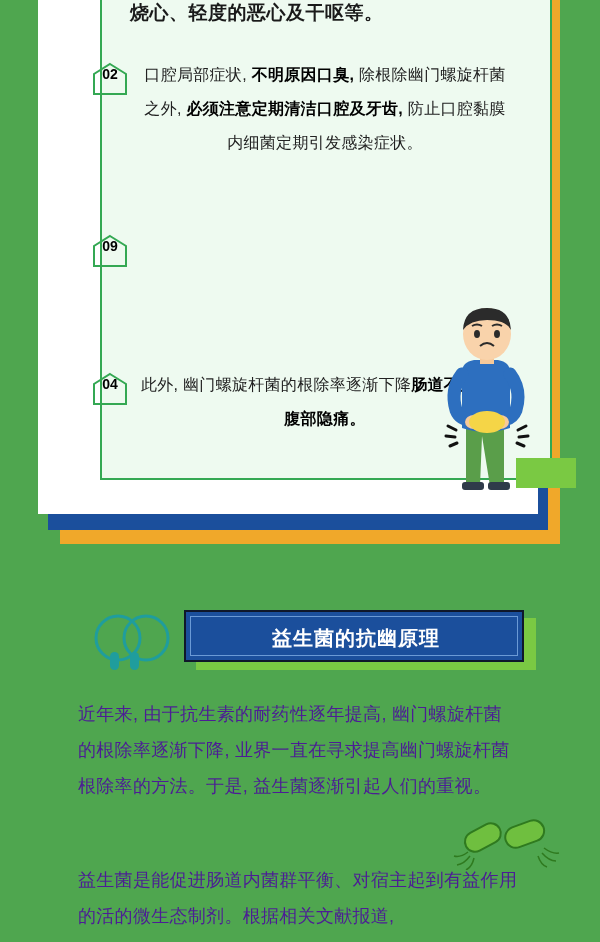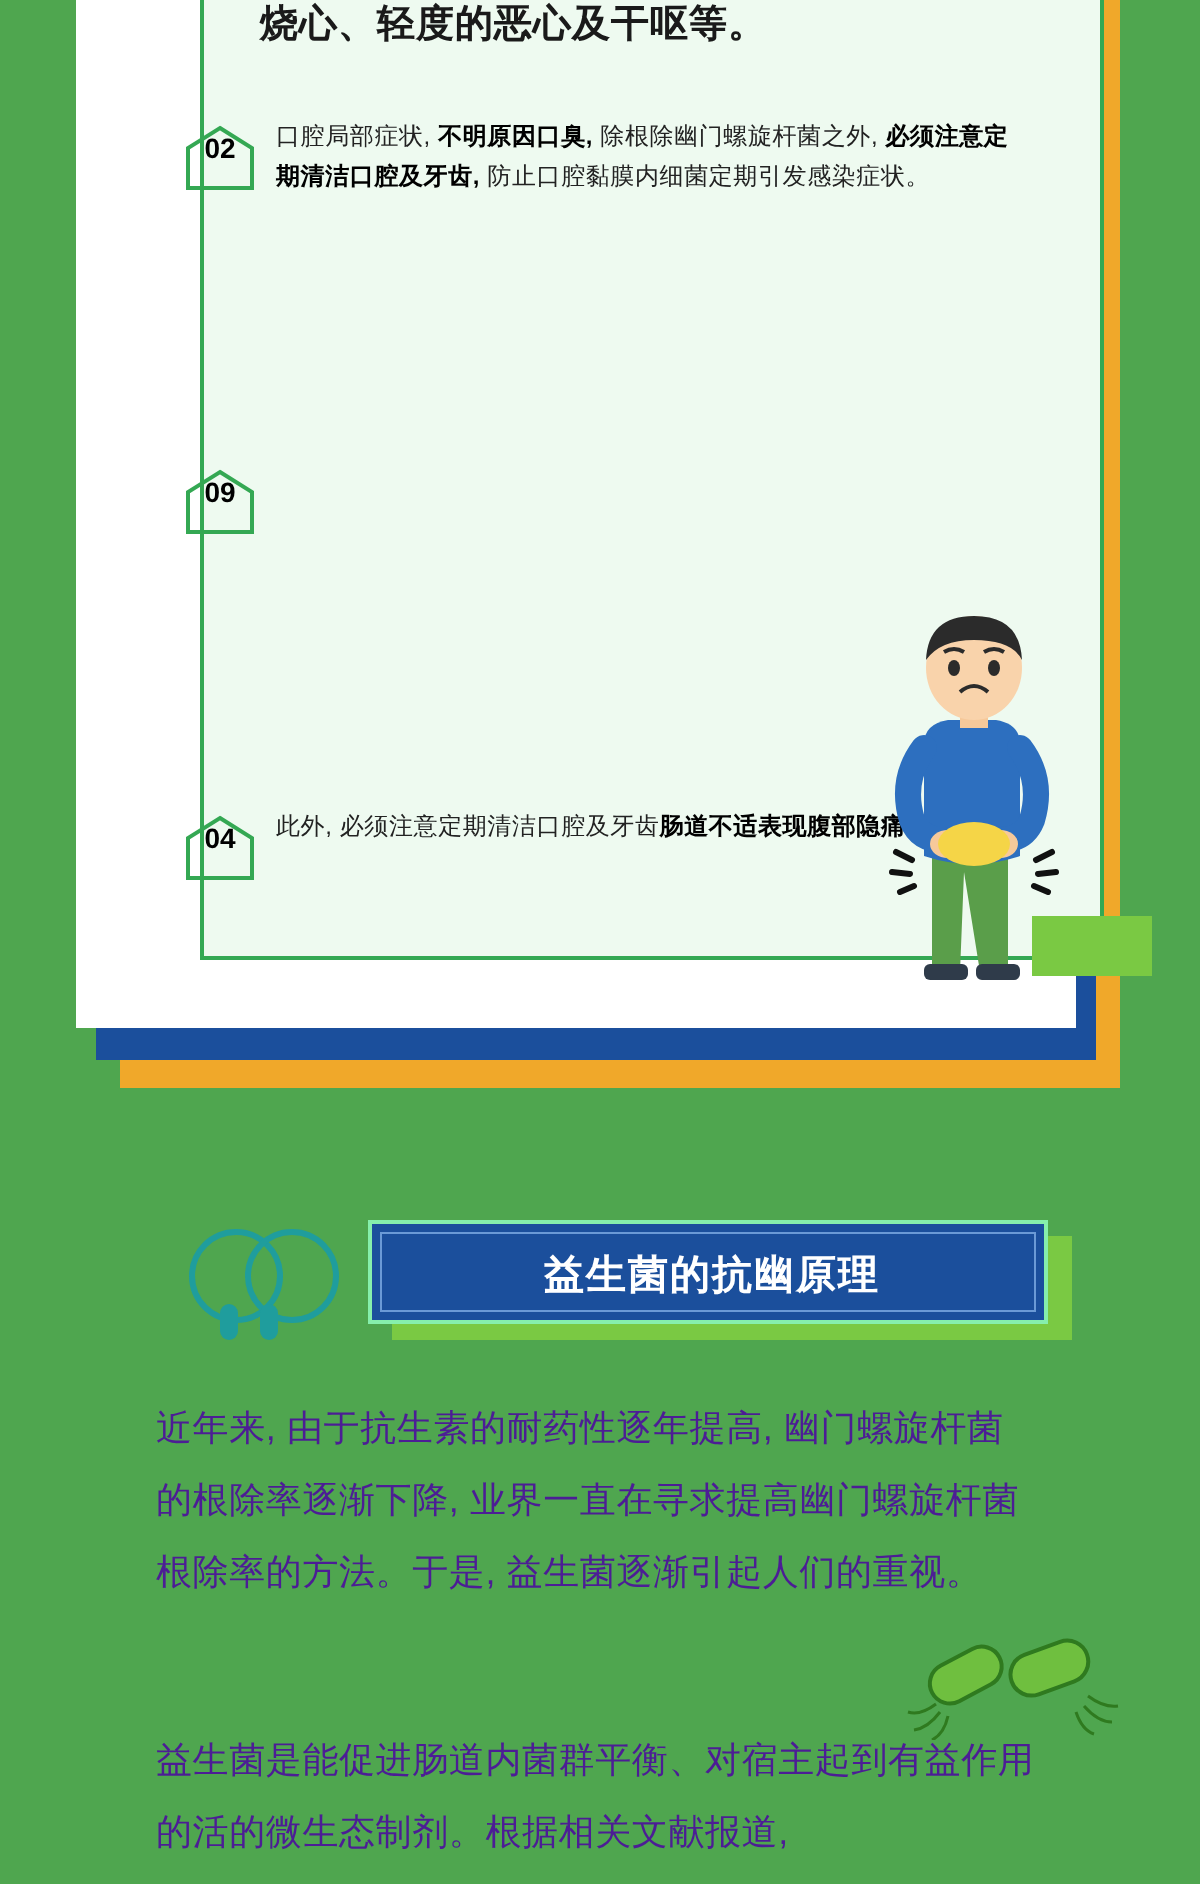--- a/index.html
+++ b/index.html
@@ -113,24 +113,25 @@
     top: 4px;
     width: 36px;
     text-align: center;
     font-size: 14px;
     font-weight: bold;
     color: #000000;
     font-family: "Liberation Sans", sans-serif;
   }
   .item-text {
     margin-left: 46px;
-    font-size: 12px;
-    line-height: 20px;
+    font-size: 16px;
+    line-height: 34px;
     color: #222;
     letter-spacing: 0.3px;
+    text-align: center;
   }
   .item-text b { font-weight: bold; color: #000; }
 
   
   #boy {
     position: absolute;
     left: 432px;
     top: 310px;
     width: 110px;
     height: 185px;
@@ -152,21 +153,21 @@
     height: 52px;
     background: #7ac943;
   }
   .ribbon {
     position: absolute;
     left: 184px;
     top: 10px;
     width: 340px;
     height: 52px;
     background: #1b4f9c;
-    border: 2px solid #86efac;
+    border: 2px solid #0f172a;
     box-sizing: border-box;
     padding-left: 31px;
   }
   .ribbon-inner {
     position: absolute;
     left: 4px;
     top: 4px;
     right: 4px;
     bottom: 4px;
     border: 1px solid #6b9ad6;
@@ -241,28 +242,28 @@
 
   <div class="item" id="item-03" style="top:234px;">
     <div class="badge">
       <svg width="36" height="34" viewBox="0 0 36 34">
         <path d="M18 2 L34 12 L34 32 L2 32 L2 12 Z" fill="none" stroke="#34a853" stroke-width="2"></path>
       </svg>
       <div class="num">09</div>
     </div>
   </div>
 
-  <div class="item" id="item-04" style="top:372px;margin-top:35px;">
+  <div class="item" id="item-04" style="top:372px;">
     <div class="badge">
       <svg width="36" height="34" viewBox="0 0 36 34">
         <path d="M18 2 L34 12 L34 32 L2 32 L2 12 Z" fill="none" stroke="#34a853" stroke-width="2"></path>
       </svg>
       <div class="num">04</div>
     </div>
-    <div class="item-text"><span>此外, 必须注意定期清洁口腔及牙齿</span><b>肠道不适表现腹部隐痛。</b></div>
+    <div class="item-text"><span>此外, 幽门螺旋杆菌的根除率逐渐下降</span><b>肠道不适表现腹部隐痛。</b></div>
   </div>
 
   <div id="boy">
     <svg width="110" height="185" viewBox="0 0 110 185">
 
       <path d="M34 118 L34 180 L48 180 L50 130 L58 180 L72 180 L72 118 Z" fill="#5a9e4a"></path>
 
       <rect x="30" y="176" width="22" height="8" rx="3" fill="#2f3b4a"></rect>
       <rect x="56" y="176" width="22" height="8" rx="3" fill="#2f3b4a"></rect>
 

